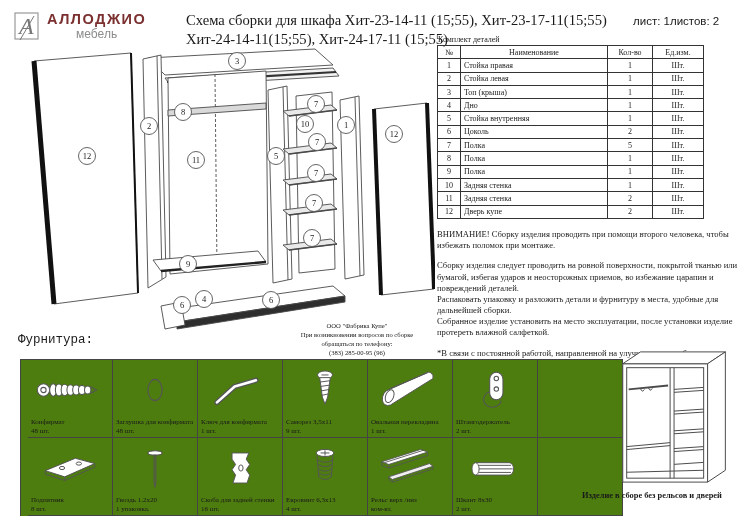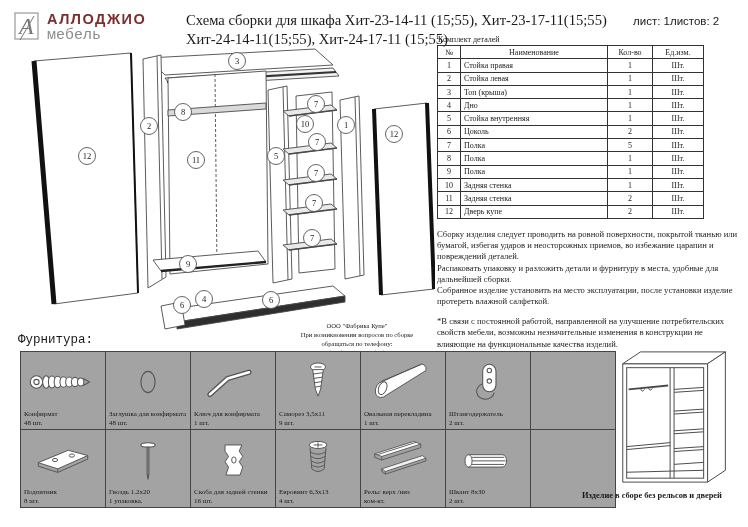--- a/index.html
+++ b/index.html
@@ -5,41 +5,41 @@
   html,body{margin:0;padding:0;}
   body{
     width:748px;height:527px;position:relative;background:#fff;
     font-family:"Liberation Serif", serif;color:#1a1a1a;overflow:hidden;
   }
   
   .logo{position:absolute;left:14px;top:10px;display:flex;align-items:flex-start;gap:7px;}
   .logo-box{width:26px;height:32px;}
   .brand-wrap{line-height:1.05;padding-top:2px;}
   .brand{font-family:"Liberation Sans", sans-serif;font-weight:bold;font-size:14.5px;letter-spacing:1.5px;}
-  .brand-sub{font-family:Liberation Mono, monospace;font-size:15px;text-align:left;margin-top:1px;}
+  .brand-sub{font-family:Liberation Sans, sans-serif;font-size:12px;text-align:center;margin-top:1px;}
   .title{position:absolute;left:186px;top:11px;width:452px;font-size:14.6px;line-height:1.28;}
   .sheet-info{position:absolute;left:633px;top:15px;width:112px;display:flex;
     font-family:"Liberation Sans", sans-serif;font-size:11.5px;}
   
   .parts-caption{position:absolute;left:438px;top:35px;font-size:8px;}
   table.parts{position:absolute;left:437px;top:45px;width:266px;border-collapse:collapse;table-layout:fixed;font-size:8px;}
   table.parts th,table.parts td{border:0.9px solid #333;padding:0 3px;height:12.3px;font-weight:normal;text-align:left;overflow:hidden;white-space:nowrap;}
   table.parts th{text-align:center;}
   table.parts td.c{text-align:center;}
   col.n{width:23px;}col.name{width:147px;}col.qty{width:45px;}col.unit{width:51px;}
   
   .notes{position:absolute;left:437px;top:229px;width:306px;font-size:8.6px;line-height:1.3;}
   .notes p{margin:0 0 9px 0;white-space:pre-line;}
   
   .diagram{position:absolute;left:15px;top:48px;width:420px;height:292px;}
   .factory-note{position:absolute;left:272px;top:322px;width:170px;text-align:center;font-size:6.6px;line-height:1.35;}
   
   .hw-title{position:absolute;left:18px;top:333px;font-size:12.5px;font-family:Liberation Mono, monospace;}
-  .hw-grid{position:absolute;left:20px;top:351px;display:grid;grid-template-columns:repeat(7,85px);
-    grid-auto-rows:78px;border-top:1px solid #444;border-left:1px solid #444;background:#a3a3a3;}
+  .hw-grid{position:absolute;left:20px;top:359px;display:grid;grid-template-columns:repeat(7,85px);
+    grid-auto-rows:78px;border-top:1px solid #444;border-left:1px solid #444;background:#4d7c0f;padding-left:7px;}
   .hw-cell{border-right:1px solid #444;border-bottom:1px solid #444;display:flex;flex-direction:column;padding:2px 3px;box-sizing:border-box;}
   .hw-pic{flex:1;display:flex;align-items:center;justify-content:center;}
   .hw-pic svg{width:72px;height:46px;}
   .hw-name{font-size:7px;line-height:1.2;}
   .hw-qty{font-size:7px;line-height:1.2;}
   
   .assembled{position:absolute;left:612px;top:344px;width:132px;height:146px;}
   .assembled-caption{position:absolute;left:558px;top:491px;width:188px;text-align:center;font-size:8.4px;font-weight:bold;}
   svg text{font-family:"Liberation Serif", serif;}
 </style>
@@ -237,20 +237,21 @@
       <tr>
         <td class="c">12</td>
         <td>Дверь купе</td>
         <td class="c">2</td>
         <td class="c">Шт.</td>
       </tr>
     </tbody>
 </table>
 
 <div class="notes">
+  <p>ВНИМАНИЕ! Сборку изделия проводить при помощи второго человека, чтобы избежать поломок при монтаже.</p>
   <p>Сборку изделия следует проводить на ровной поверхности, покрытой тканью или бумагой, избегая ударов и неосторожных приемов, во избежание царапин и повреждений деталей.
 Распаковать упаковку и разложить детали и фурнитуру в места, удобные для дальнейшей сборки.
 Собранное изделие установить на место эксплуатации, после установки изделие протереть влажной салфеткой.</p>
   <p>*В связи с постоянной работой, направленной на улучшение потребительских свойств мебели, возможны незначительные изменения в конструкции не влияющие на функциональные качества изделий.</p>
 </div>
 
 <svg class="diagram" viewBox="0 0 420 292">
   <g stroke="#4a4a4a" stroke-width="0.9" fill="#fff">
 
     <polygon points="133,10 300,1 318,17 150,27"></polygon>

